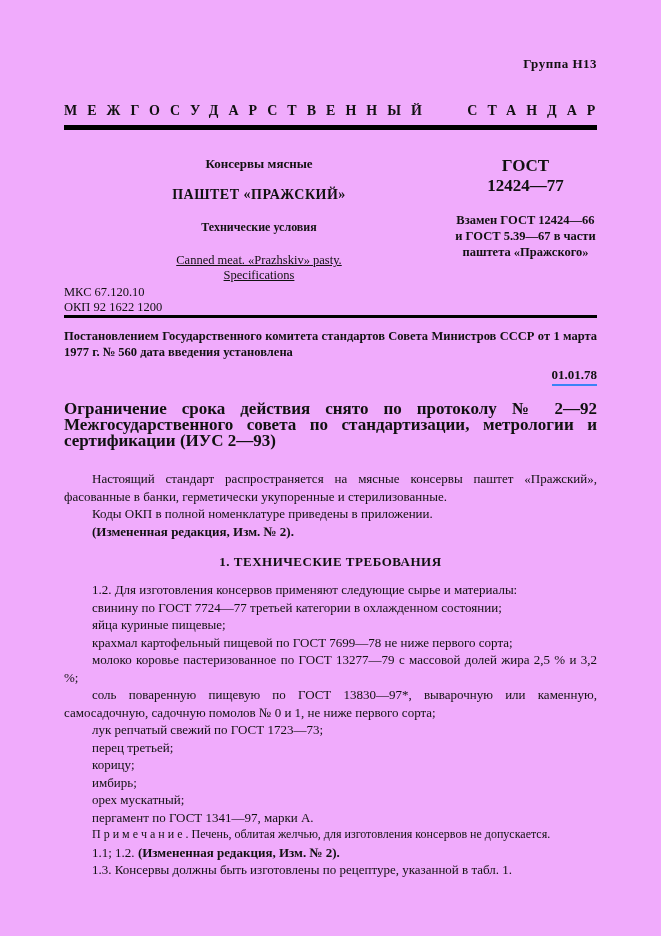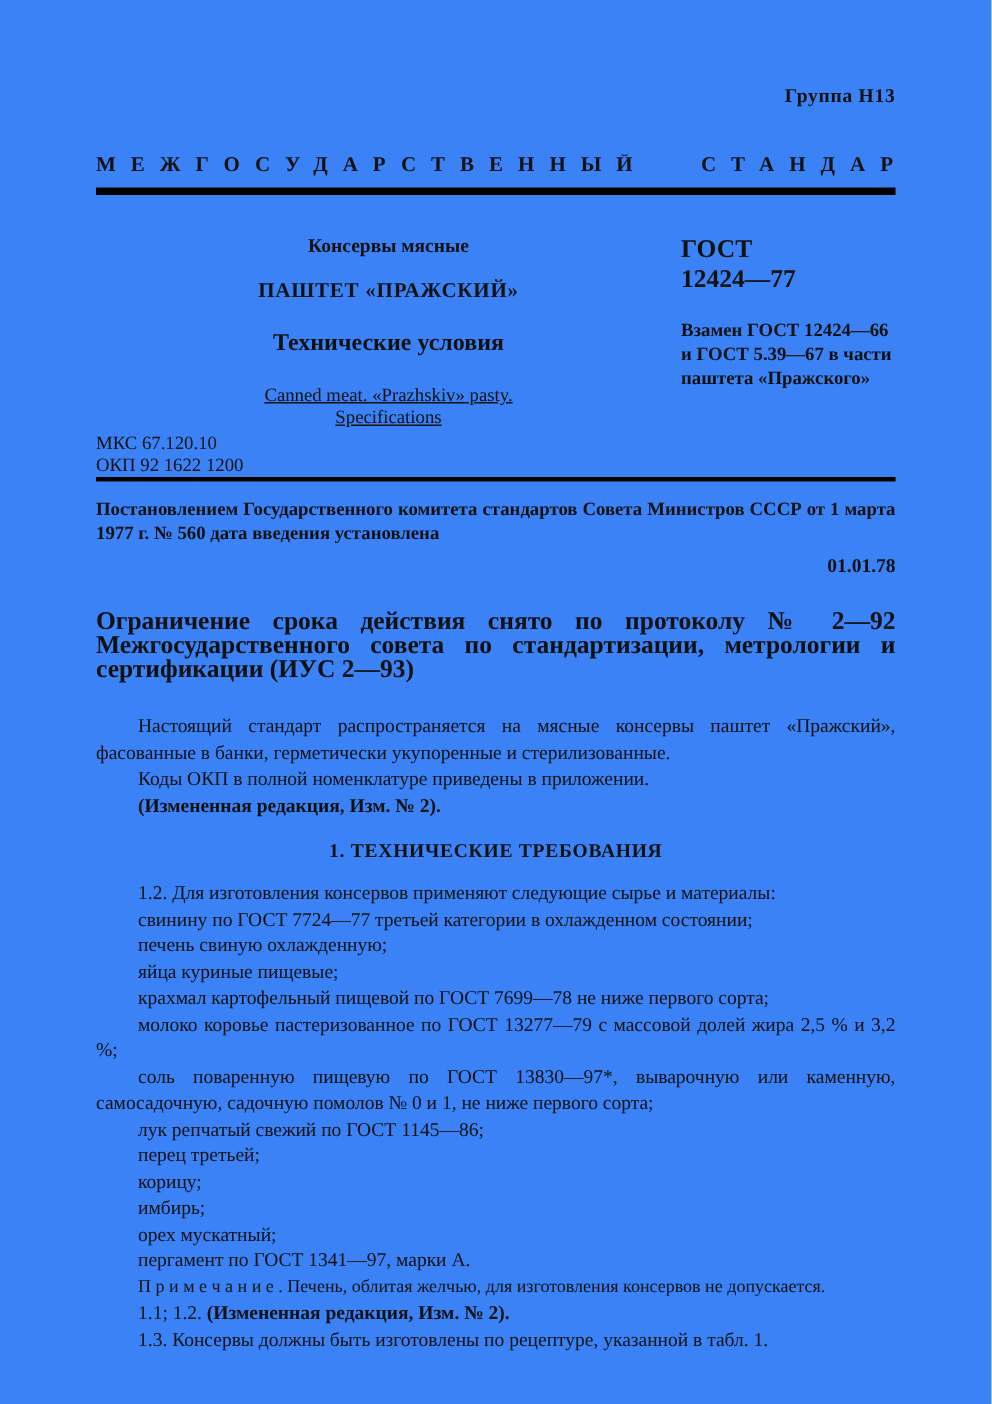--- a/index.html
+++ b/index.html
@@ -4,21 +4,21 @@
 <style>
   html, body {
     margin: 0;
     padding: 0;
     background: #ffffff;
   }
   .page {
     position: relative;
     width: 661px;
     height: 936px;
-    background: #3b82f6;
+    background: #f0abfc;
     font-family: "Liberation Serif", "DejaVu Serif", serif;
     color: #111;
     overflow: hidden;
   }
   .content {
     padding: 56px 64px 0 64px;
   }
   .group-label {
     text-align: right;
     font-weight: bold;
@@ -46,25 +46,25 @@
   .title-block {
     display: flex;
     margin-top: 26px;
   }
   .title-left {
     flex: 0 0 390px;
     text-align: center;
   }
   .title-right {
     flex: 1;
-    text-align: left;
+    text-align: center;
   }
   .t-subject { font-weight: bold; font-size: 13px; }
   .t-title   { font-weight: bold; font-size: 14px; margin-top: 15px; letter-spacing: 0.5px; }
-  .t-subtitle{ font-weight: bold; font-size: 16px; margin-top: 17px; }
+  .t-subtitle{ font-weight: bold; font-size: 12px; margin-top: 17px; }
   .t-en      { font-size: 12.5px; margin-top: 18px; line-height: 15px; text-decoration: underline; }
   .gost-label  { font-weight: bold; font-size: 17px; line-height: 20px; }
   .gost-number { font-weight: bold; font-size: 17px; line-height: 20px; }
   .replaces  { font-weight: bold; font-size: 12.5px; margin-top: 16px; line-height: 16px; }
   .codes {
     font-size: 12.5px;
     line-height: 15px;
     margin-top: 2px;
     text-align: left;
   }
@@ -76,21 +76,21 @@
     text-align: justify;
   }
   .effective-date-row {
     text-align: right;
     margin-top: 5px;
   }
   .effective-date {
     display: inline-block;
     font-weight: bold;
     font-size: 13px;
-    border-bottom: 5px solid #3b82f6;
+    border-bottom: 2px solid #3b82f6;
     padding-bottom: 1px;
   }
   .limitation {
     margin-top: 15px;
     font-weight: bold;
     font-size: 17px;
     line-height: 16px;
     text-align: justify;
   }
   .body-p {
@@ -170,26 +170,25 @@
       <p class="body-p">Настоящий стандарт распространяется на мясные консервы паштет «Пражский», фасованные в банки, герметически укупоренные и стерилизованные.</p>
       <p class="body-p">Коды ОКП в полной номенклатуре приведены в приложении.</p>
       <p class="body-p bold">(Измененная редакция, Изм. № 2).</p>
     </div>
 
     <div class="sec-heading">1. ТЕХНИЧЕСКИЕ ТРЕБОВАНИЯ</div>
 
     <div>
       <p class="body-p">1.2. Для изготовления консервов применяют следующие сырье и материалы:</p>
       <p class="body-p">свинину по ГОСТ 7724—77 третьей категории в охлажденном состоянии;</p>
-      <p class="body-p">печень свиную охлажденную;</p>
       <p class="body-p">яйца куриные пищевые;</p>
       <p class="body-p">крахмал картофельный пищевой по ГОСТ 7699—78 не ниже первого сорта;</p>
       <p class="body-p">молоко коровье пастеризованное по ГОСТ 13277—79 с массовой долей жира 2,5 % и 3,2 %;</p>
       <p class="body-p">соль поваренную пищевую по ГОСТ 13830—97*, выварочную или каменную, самосадочную, садочную помолов № 0 и 1, не ниже первого сорта;</p>
-      <p class="body-p">лук репчатый свежий по ГОСТ 1145—86;</p>
+      <p class="body-p">лук репчатый свежий по ГОСТ 1723—73;</p>
       <p class="body-p">перец третьей;</p>
       <p class="body-p">корицу;</p>
       <p class="body-p">имбирь;</p>
       <p class="body-p">орех мускатный;</p>
       <p class="body-p">пергамент по ГОСТ 1341—97, марки А.</p>
       <p class="note-p">П р и м е ч а н и е . Печень, облитая желчью, для изготовления консервов не допускается.</p>
       <p class="body-p"><span>1.1; 1.2. </span><span class="bold">(Измененная редакция, Изм. № 2).</span></p>
       <p class="body-p">1.3. Консервы должны быть изготовлены по рецептуре, указанной в табл. 1.</p>
     </div>
 

